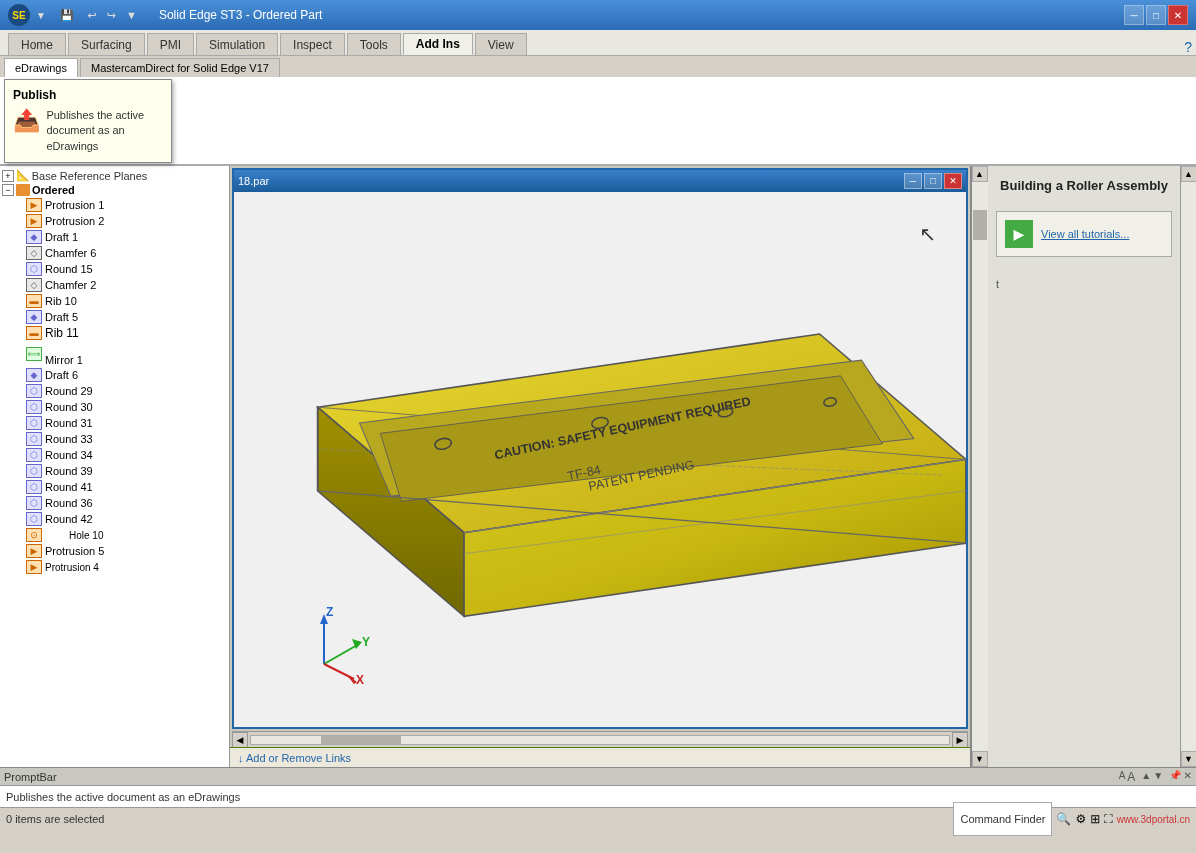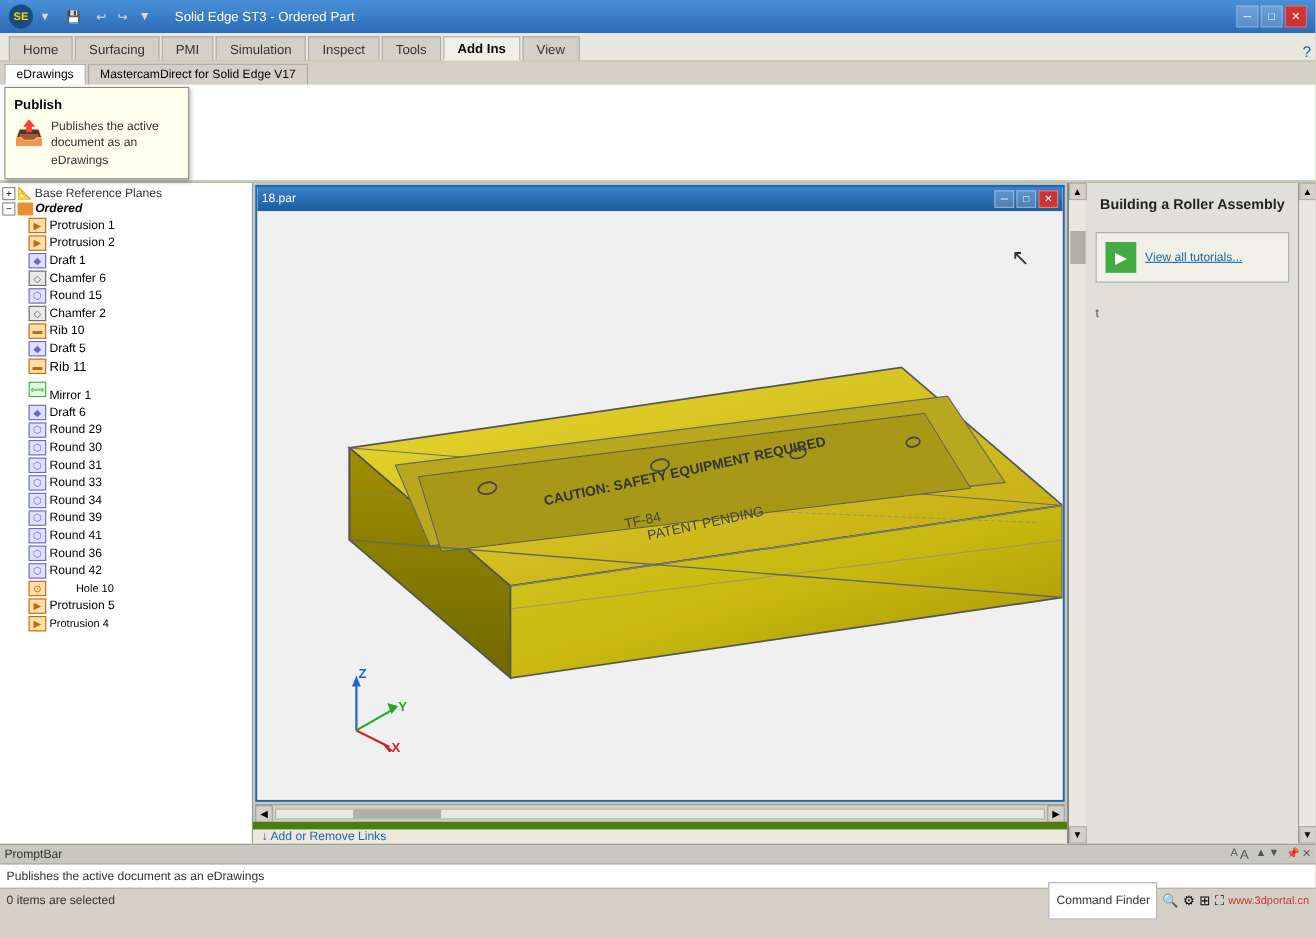--- a/index.html
+++ b/index.html
@@ -110,21 +110,21 @@
   <div class="ribbon-tab">Simulation</div>
   <div class="ribbon-tab">Inspect</div>
   <div class="ribbon-tab">Tools</div>
   <div class="ribbon-tab active" style="background:#f0f0e8; font-weight:bold;">Add Ins</div>
   <div class="ribbon-tab">View</div>
   <div style="margin-left:auto; margin-right:4px; display:flex; align-items:center;">
     <span style="font-size:14px; color:#2266aa; cursor:pointer;">?</span>
   </div>
 </div>
 
-<div style="position:relative; background:#bef264; border-bottom:1px solid #aaa;">
+<div style="position:relative; background:#8b5cf6; border-bottom:1px solid #aaa;">
 
   <div class="tabs-row">
     <div style="padding:3px 10px; background:white; border:1px solid #aaa; border-bottom:none; font-size:11px; cursor:pointer; margin-right:2px;">eDrawings</div>
     <div style="padding:3px 10px; background:#d4d0c8; border:1px solid #aaa; border-bottom:none; font-size:11px; cursor:pointer; margin-right:2px;">MastercamDirect for Solid Edge V17</div>
   </div>
 
   <div style="display:flex; align-items:center; padding:4px 6px; background:white; border-bottom:1px solid #aaa; min-height:80px; position:relative;">
 
     <div style="border:2px solid #cc0000; padding:2px; display:inline-flex; flex-direction:column; align-items:center;">
       <div style="display:flex; gap:2px;">
@@ -156,21 +156,21 @@
 
       <div class="tree-item">
         <span style="width:12px;height:12px;border:1px solid #888;display:inline-flex;align-items:center;justify-content:center;font-size:9px;margin-right:2px;cursor:pointer;background:white;">+</span>
         <span style="font-size:11px;color:#555;">📐</span>
         <span style="font-size:11px;color:#333;margin-left:2px;">Base Reference Planes</span>
       </div>
 
       <div class="tree-item">
         <span style="width:12px;height:12px;border:1px solid #888;display:inline-flex;align-items:center;justify-content:center;font-size:9px;margin-right:2px;cursor:pointer;background:white;">−</span>
         <span style="background:#e89030;width:14px;height:12px;display:inline-block;border-radius:1px;margin-right:2px;"></span>
-        <span style="font-size:11px;color:#000;font-weight:bold;font-style:italic;">Ordered</span>
+        <span style="font-size:11px;color:#000;font-weight:bold;">Ordered</span>
       </div>
 
       <div id="feature-items-container">
           <div class="tree-item tree-item-indent" style="padding-left: 24px;">
       <span style="width:16px;height:14px;background:#ffe0b0;border:1px solid #cc6600;display:inline-flex;align-items:center;justify-content:center;font-size:9px;color:#cc6600;margin-right:3px;">▶</span>
       <span style="font-size:11px;color:#000;">Protrusion 1</span>
     </div>
           <div class="tree-item tree-item-indent" style="padding-left: 24px;">
       <span style="width:16px;height:14px;background:#ffe0b0;border:1px solid #cc6600;display:inline-flex;align-items:center;justify-content:center;font-size:9px;color:#cc6600;margin-right:3px;">▶</span>
       <span style="font-size:11px;color:#000;">Protrusion 2</span>
@@ -348,21 +348,21 @@
     </div>
 
     <div style="height:16px;background:#d4d0c8;border-top:1px solid #999;display:flex;align-items:center;margin:0 2px;">
       <div style="width:16px;height:16px;background:#d4d0c8;border:1px solid #999;display:flex;align-items:center;justify-content:center;font-size:9px;cursor:pointer;">◀</div>
       <div style="flex:1;height:10px;background:#e8e8e0;border:1px solid #aaa;position:relative;margin:0 2px;">
         <div style="width:80px;height:8px;background:#b0b0a8;position:absolute;left:10%;"></div>
       </div>
       <div style="width:16px;height:16px;background:#d4d0c8;border:1px solid #999;display:flex;align-items:center;justify-content:center;font-size:9px;cursor:pointer;">▶</div>
     </div>
 
-    <div style="height:20px;background:#ece8dc;border-top:7px solid #4d7c0f;display:flex;align-items:center;padding:0 8px;">
+    <div style="height:20px;background:#ece8dc;border-top:1px solid #4d7c0f;display:flex;align-items:center;padding:0 8px;">
       <span style="font-size:11px;color:#2266aa;cursor:pointer;">↓ Add or Remove Links</span>
     </div>
   </div>
 
   <div style="width:210px;background:#e0e0d8;border-left:2px solid #888;display:flex;flex-direction:column;">
 
     <div style="display:flex;flex:1;">
       <div style="width:16px;background:#d4d0c8;border-right:1px solid #999;display:flex;flex-direction:column;align-items:center;">
         <div style="width:16px;height:16px;background:#d4d0c8;border:1px solid #aaa;display:flex;align-items:center;justify-content:center;font-size:9px;cursor:pointer;">▲</div>
         <div style="flex:1;width:16px;background:#e8e8e0;position:relative;">

